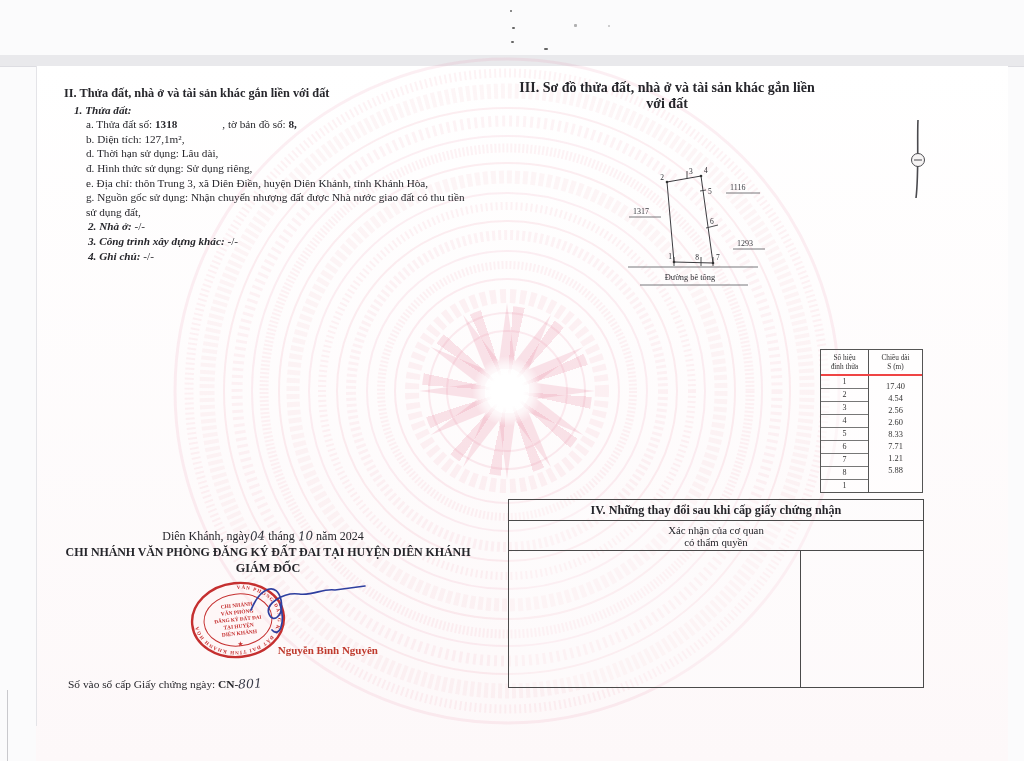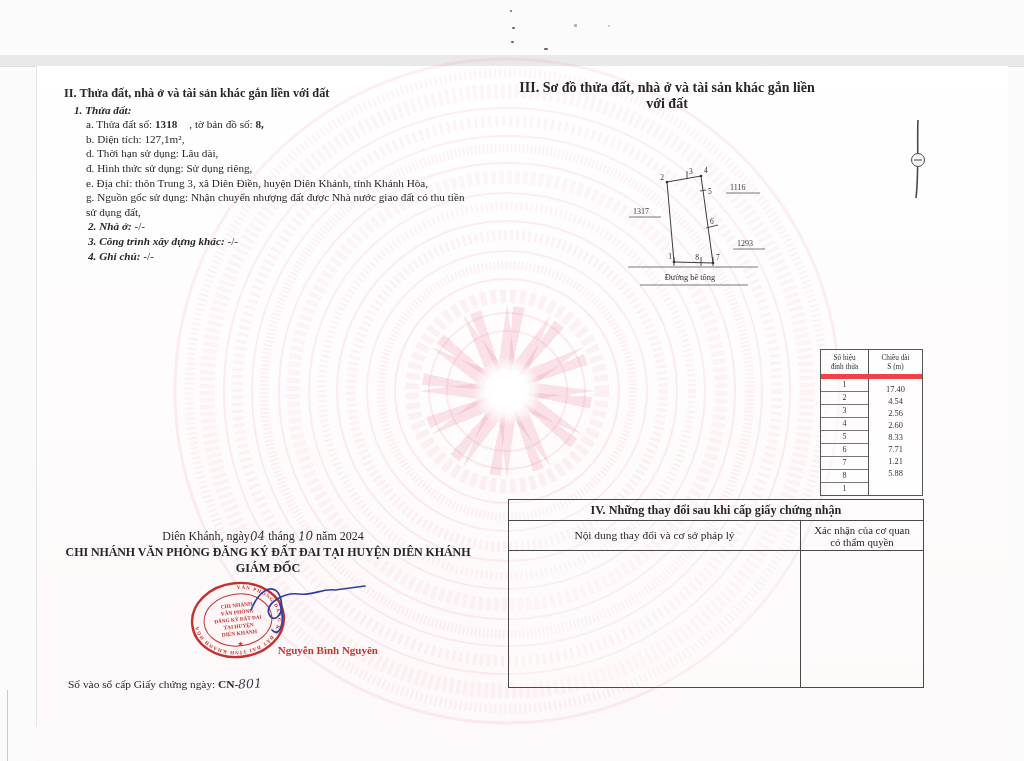--- a/index.html
+++ b/index.html
@@ -27,28 +27,28 @@
     background:radial-gradient(circle, #ffffff 0 16px, rgba(255,255,255,.65) 26px, rgba(255,255,255,0) 35px);
   }
   
   .s2{left:64px;top:86px;width:424px;font-size:11.2px;line-height:14.6px;}
   .s2-title{font-weight:bold;font-size:12.3px;margin-bottom:2px;}
   .s2-sub{font-weight:bold;font-style:italic;margin-left:10px;}
   .s2-line{margin-left:22px;width:388px;}
   .s2-item{margin-left:24px;}
   .s2-item b{font-style:italic;}
   .bold{font-weight:bold;}
-  .gap-before{margin-left:12px;}
+  .gap-before{margin-left:45px;}
   
   .s3-title{left:512px;top:80px;width:310px;text-align:center;font-weight:bold;font-size:14px;}
   
   svg text{font-family:"Liberation Serif","DejaVu Serif",serif;}
   
   .side-table{left:820px;top:349px;width:101px;border:1px solid #555;background:rgba(255,255,255,.55);font-size:8px;color:#333;}
-  .st-header{display:flex;border-bottom:5px solid #ef4444;text-align:center;line-height:9px;}
+  .st-header{display:flex;border-bottom:2px solid #ef4444;text-align:center;line-height:9px;}
   .st-h{padding:3px 0;font-size:7.3px;}
   .st-h1{width:47px;border-right:1px solid #555;}
   .st-h2{flex:1;}
   .st-body{display:flex;}
   .st-left{width:47px;border-right:1px solid #555;}
   .st-cell{height:12px;line-height:12px;text-align:center;border-bottom:1px solid #777;}
   .st-cell:last-child{border-bottom:none;}
   .st-right{flex:1;padding-top:5px;}
   .st-val{height:12px;line-height:12px;text-align:center;font-size:8.4px;}
   
@@ -219,21 +219,20 @@
       <div class="st-val">7.71</div>
       <div class="st-val">1.21</div>
       <div class="st-val">5.88</div>
     </div>
   </div>
 </div>
 
 <div class="abs s4">
   <div class="s4-title">IV. Những thay đổi sau khi cấp giấy chứng nhận</div>
   <div class="s4-head">
-    <div class="s4-h1">Nội dung thay đổi và cơ sở pháp lý</div>
     <div class="s4-h2">
       <div>Xác nhận của cơ quan</div>
       <div>có thẩm quyền</div>
     </div>
   </div>
   <div class="s4-body">
     <div class="s4-b1"></div>
     <div class="s4-b2"></div>
   </div>
 </div>

